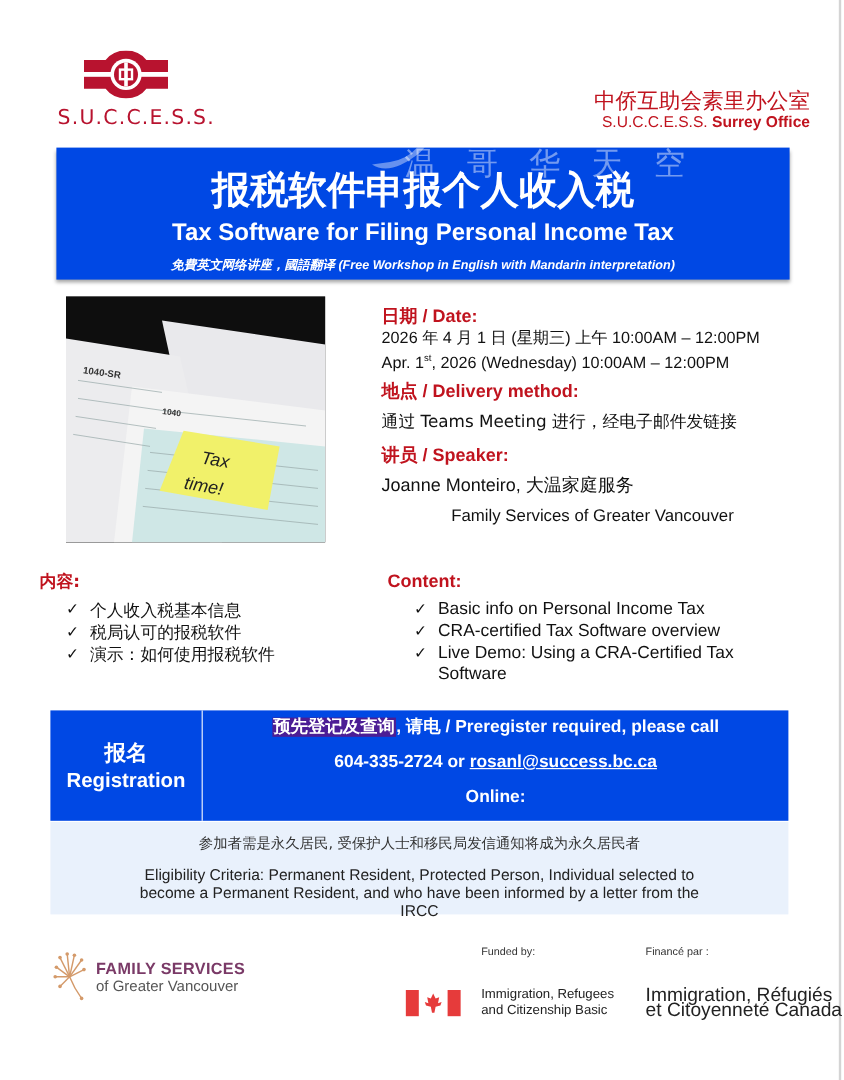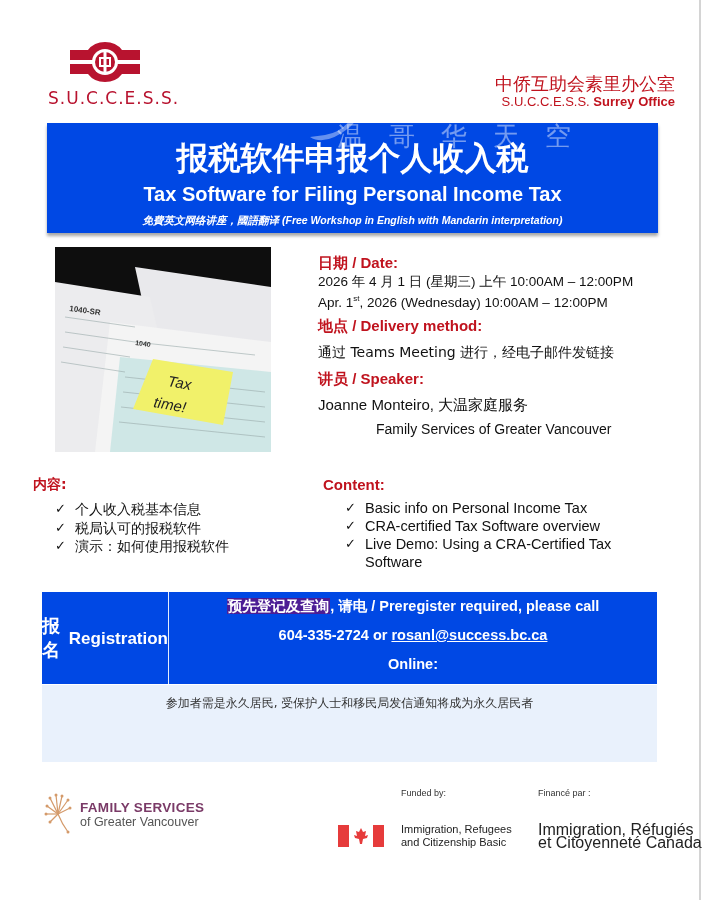--- a/index.html
+++ b/index.html
@@ -26,21 +26,21 @@
   .red-h { color:#c0131e; font-weight:bold; font-size:15px; }
   .info .line { font-size:13.5px; line-height:17px; }
   .info .big { font-size:15px; line-height:20px; }
   .content-zh { position:absolute; left:33px; top:476px; }
   .content-en { position:absolute; left:323px; top:476px; width:340px; }
   ul.checks { list-style:none; margin:6px 0 0 22px; padding:0; }
   ul.checks li { font-size:14.5px; line-height:18px; position:relative; padding-left:20px; }
   ul.checks li .ck { position:absolute; left:0; top:0; font-size:13px; }
   .content-zh ul.checks li { font-family:"DejaVu Sans", sans-serif; font-size:14px; line-height:18.5px; }
   .reg { position:absolute; left:42px; top:592px; width:615px; height:92px; background:#0048e4; color:#fff; display:flex; }
-  .reg-left { width:126px; border-right:1px solid #e6eefc; display:flex; flex-direction:row; align-items:center; justify-content:center; font-weight:bold; }
+  .reg-left { width:126px; border-right:1px solid #e6eefc; display:flex; flex-direction:column; align-items:center; justify-content:center; font-weight:bold; }
   .reg-left .zh { font-size:18px; font-family:"DejaVu Sans", sans-serif; }
   .reg-left .en { font-size:17px; margin-top:2px; }
   .reg-right { flex:1; text-align:center; font-weight:bold; font-size:14.5px; }
   .reg-right div { height:29px; line-height:29px; }
   .hl { background:#4c1d95; padding:0 1px; }
   .reg-right a { color:#fff; text-decoration:underline; }
   .elig { position:absolute; left:42px; top:685px; width:615px; height:77px; background:#e9f1fc; text-align:center; color:#222; }
   .elig .zh { font-size:12px; margin-top:10px; font-family:"DejaVu Sans", sans-serif; color:#333; }
   .elig .en { font-size:13px; margin-top:9px; line-height:15px; }
   .fsgv { position:absolute; left:44px; top:792px; display:flex; align-items:center; }
@@ -147,20 +147,21 @@
   </div>
   <div class="reg-right">
     <div><span class="hl" style="font-family:'DejaVu Sans',sans-serif">预先登记及查询</span><span>, 请电 / Preregister required, please call</span></div>
     <div><span>604-335-2724 or </span><a href="#">rosanl@success.bc.ca</a></div>
     <div>Online:</div>
   </div>
 </div>
 
 <div class="elig">
   <div class="zh">参加者需是永久居民, 受保护人士和移民局发信通知将成为永久居民者</div>
+  <div class="en" style="padding:0 60px">Eligibility Criteria: Permanent Resident, Protected Person, Individual selected to become a Permanent Resident, and who have been informed by a letter from the IRCC</div>
 </div>
 
 <div class="fsgv">
   <svg width="30" height="44" viewBox="0 0 30 44">
     <g stroke="#d49a6a" stroke-width="1.2" fill="none">
       <path d="M14 22 Q18 32 24 40"></path>
       <line x1="14" y1="22" x2="6" y2="6"></line>
         <line x1="14" y1="22" x2="12" y2="3"></line>
       <line x1="14" y1="22" x2="18" y2="4"></line>
         <line x1="14" y1="22" x2="24" y2="8"></line>

